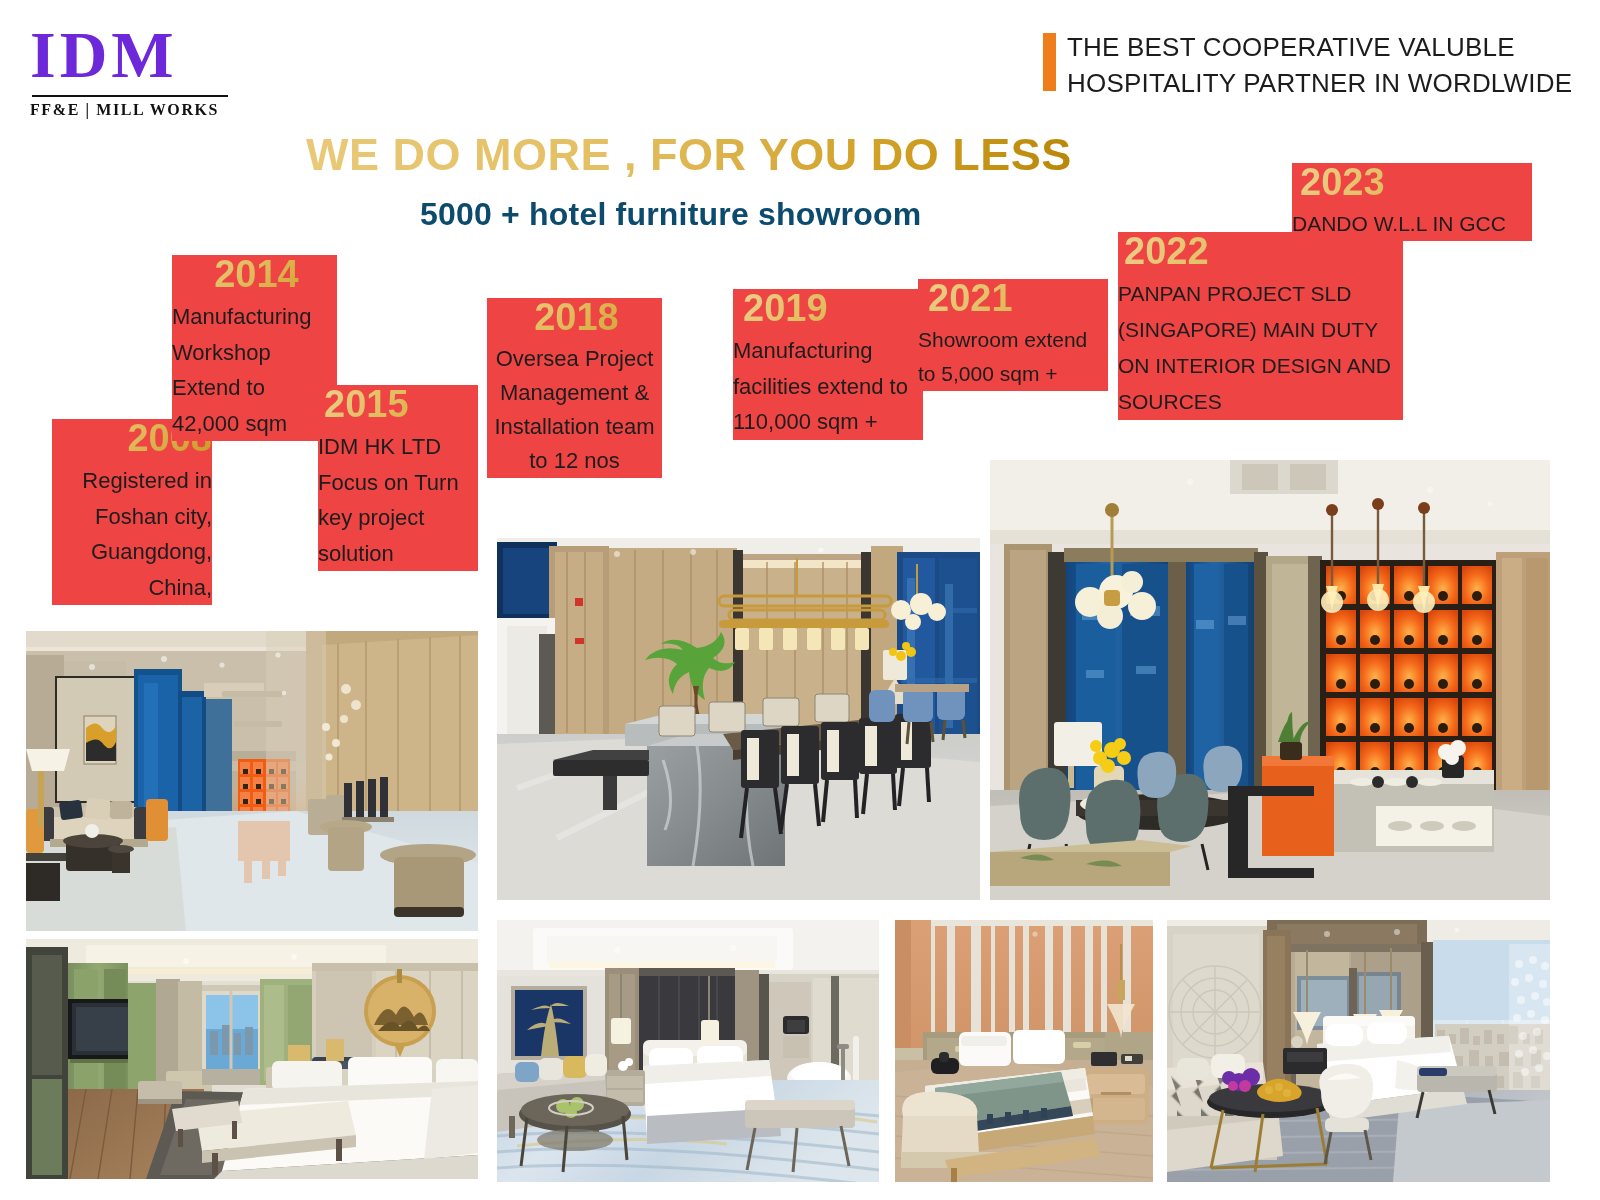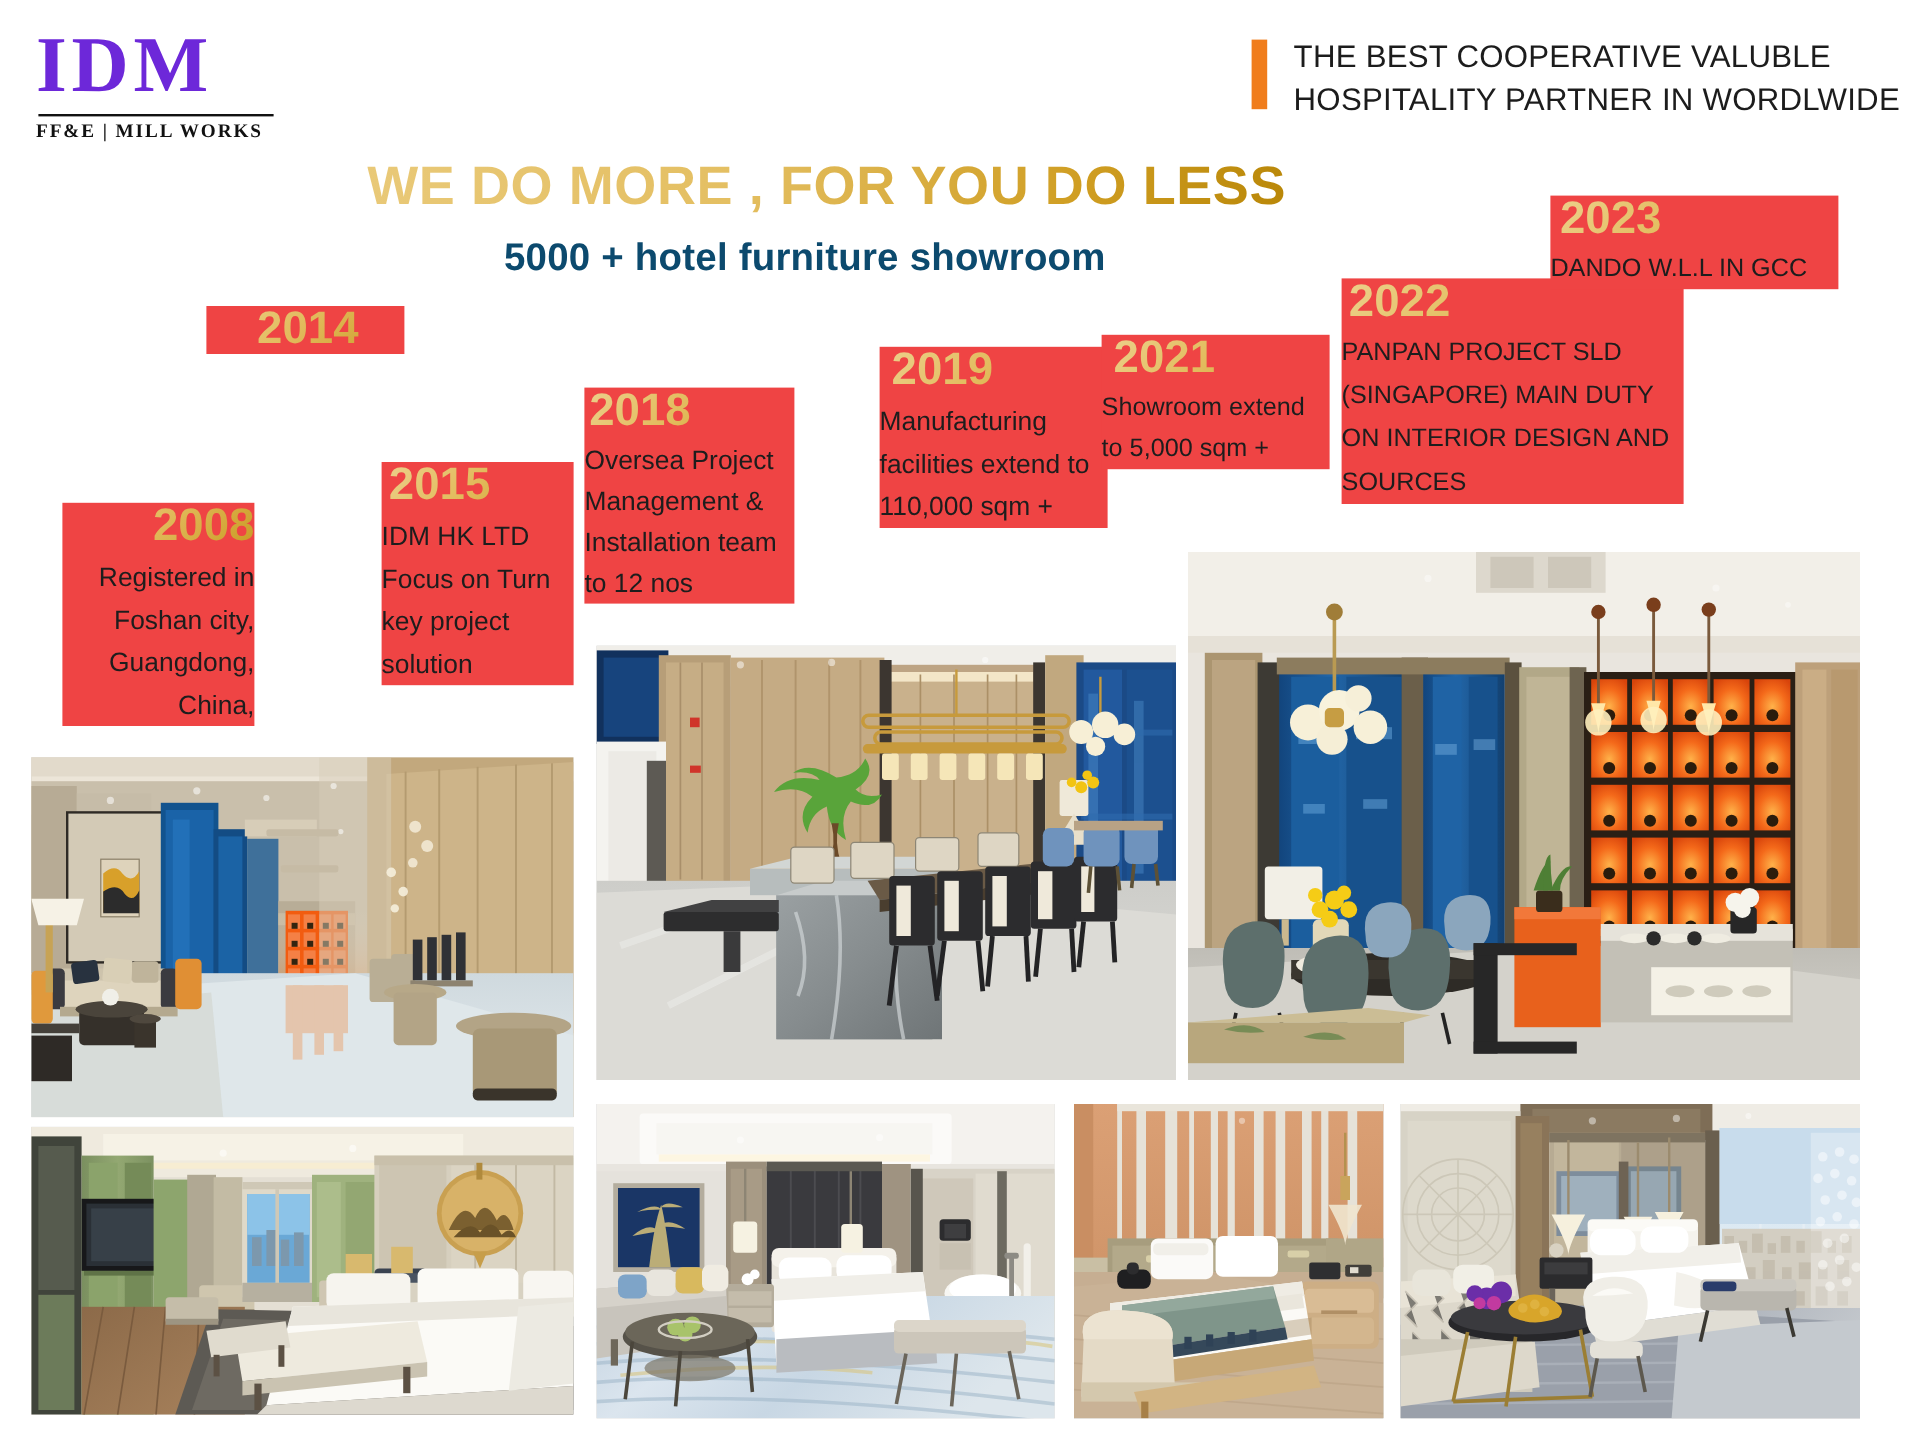--- a/index.html
+++ b/index.html
@@ -9,21 +9,21 @@
 
   
   .logo { position:absolute; left:30px; top:22px; width:210px; }
   .logo-mark { font-family:"Liberation Serif", serif; font-weight:bold;
     font-size:66px; letter-spacing:4px; color:#6d28d9; line-height:1.0; }
   .logo-rule { width:196px; height:2px; background:#111; margin:7px 0 4px 2px; }
   .logo-sub { font-family:"Liberation Serif", serif; font-weight:bold;
     font-size:16px; letter-spacing:1.6px; color:#111; }
 
   
-  .tagline { position:absolute; left:1043px; top:30px; display:flex; gap:22px; }
+  .tagline { position:absolute; left:1043px; top:30px; display:flex; gap:11px; }
   .tag-bar { width:13px; height:58px; background:#f07d1c; flex:0 0 auto; margin-top:3px; }
   .tag-lines { font-size:26px; line-height:1.38; color:#1c1c1c; letter-spacing:.2px; white-space:nowrap; }
 
   
   .headline { position:absolute; left:306px; top:129px; font-size:45px; font-weight:bold;
     letter-spacing:.5px;
     background:linear-gradient(100deg,#e9c978 0%,#e4bf62 40%,#cf9d21 78%,#b98708 100%);
     -webkit-background-clip:text; background-clip:text; color:transparent; }
   .subhead { position:absolute; left:420px; top:196px; font-size:32px; font-weight:bold;
     color:#0c4a6e; letter-spacing:.2px; }
@@ -35,21 +35,21 @@
     -webkit-background-clip:text; background-clip:text; color:transparent; }
   .ms .bd { font-size:22px; line-height:1.62; color:#1d1d1d; margin-top:4px; }
   .ms .bd.tight { line-height:1.55; }
 
   #ms-2008 { left:52px;  top:419px; width:160px;text-align:right; }
   #ms-2008 .yr { margin-left:8px; }
   #ms-2014 { left:172px; top:255px; width:165px; }
   #ms-2014 .yr { margin-left:4px;text-align:center; }
   #ms-2015 { left:318px; top:385px; width:160px; }
   #ms-2015 .yr { margin-left:6px; }
-  #ms-2018 { left:487px; top:323px; width:175px; }
+  #ms-2018 { left:487px; top:298px; width:175px;text-align:center; }
   #ms-2018 .yr { margin-left:4px; }
   #ms-2019 { left:704px; top:289px; width:190px;margin-left:29px; }
   #ms-2019 .yr { margin-left:10px; }
   #ms-2021 { left:918px; top:279px; width:190px; }
   #ms-2021 .yr { margin-left:10px; }
   #ms-2021 .bd { font-size:21px; }
   #ms-2022 { left:1118px; top:232px; width:285px; }
   #ms-2022 .yr { margin-left:6px; }
   #ms-2022 .bd { font-size:21px; line-height:1.72; }
   #ms-2023 { left:1292px; top:163px; width:240px; }
@@ -90,20 +90,21 @@
 
   <div class="headline">WE DO MORE , FOR YOU DO LESS</div>
   <div class="subhead">5000 + hotel furniture showroom</div>
 
   <div class="ms" id="ms-2008">
     <div class="yr">2008</div>
     <div class="bd">Registered in Foshan city, Guangdong, China,</div>
   </div>
   <div class="ms" id="ms-2014">
     <div class="yr">2014</div>
+    <div class="bd">Manufacturing Workshop Extend to 42,000 sqm</div>
   </div>
   <div class="ms" id="ms-2015">
     <div class="yr">2015</div>
     <div class="bd">IDM HK LTD Focus on Turn key  project solution</div>
   </div>
   <div class="ms" id="ms-2018">
     <div class="yr">2018</div>
     <div class="bd tight">Oversea Project Management &amp; Installation team to 12 nos</div>
   </div>
   <div class="ms" id="ms-2019">

